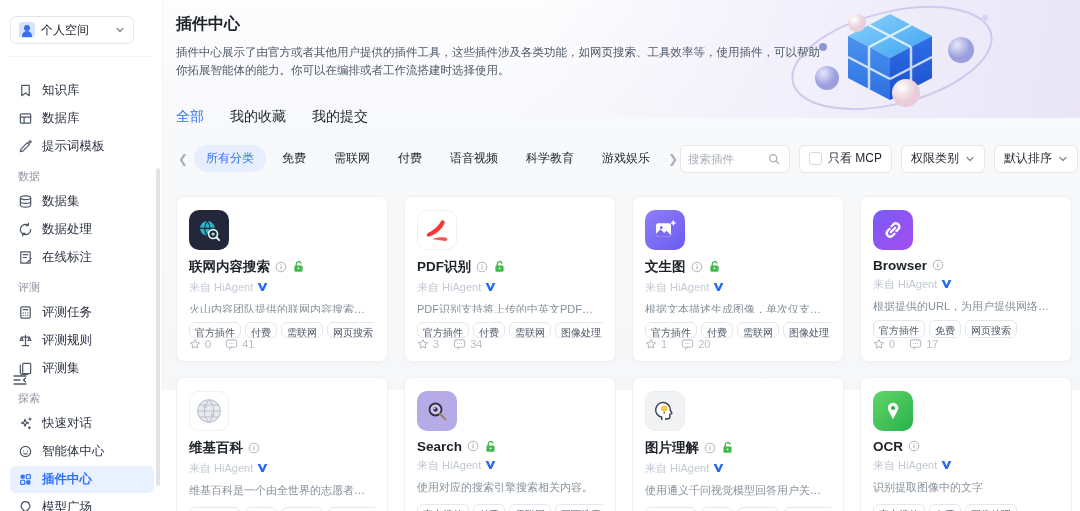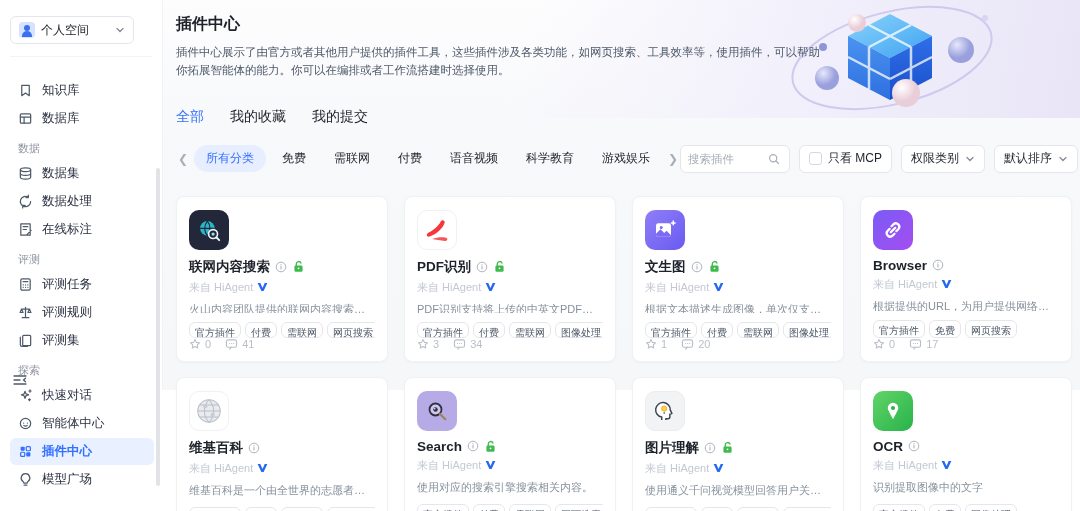--- a/index.html
+++ b/index.html
@@ -94,20 +94,28 @@
                    <span>知识库</span>
         </div>
         <div class="nav-item">
           <span style="display:flex">
             <svg viewBox="0 0 16 16" fill="none" stroke="currentColor" stroke-width="1.3" stroke-linecap="round" stroke-linejoin="round">
               <rect x="2.5" y="3" width="11" height="10" rx="1"></rect>
               <path d="M2.5 6.5h11M6.5 6.5V13"></path>
             </svg>
           </span>
                    <span>数据库</span>
+        </div>
+        <div class="nav-item">
+          <span style="display:flex">
+            <svg viewBox="0 0 16 16" fill="none" stroke="currentColor" stroke-width="1.3" stroke-linecap="round" stroke-linejoin="round">
+              <path d="M2.5 13.5l.8-3 6.7-6.7 2.2 2.2-6.7 6.7-3 .8zM12.8 1.5v3M11.3 3h3"></path>
+            </svg>
+          </span>
+                   <span>提示词模板</span>
         </div>
         <div class="sec-label">数据</div>
         <div class="nav-item">
           <span style="display:flex">
             <svg viewBox="0 0 16 16" fill="none" stroke="currentColor" stroke-width="1.3" stroke-linecap="round" stroke-linejoin="round">
               <ellipse cx="8" cy="4" rx="5.5" ry="2"></ellipse>
               <path d="M2.5 4v8c0 1.1 2.5 2 5.5 2s5.5-.9 5.5-2V4M2.5 8c0 1.1 2.5 2 5.5 2s5.5-.9 5.5-2"></path>
             </svg>
           </span>
                    <span>数据集</span>

